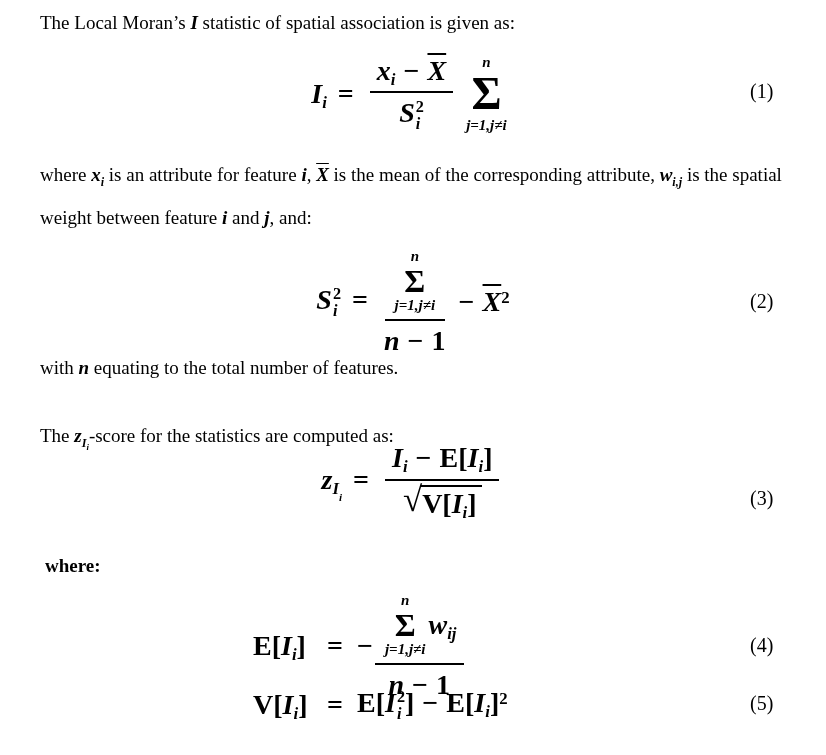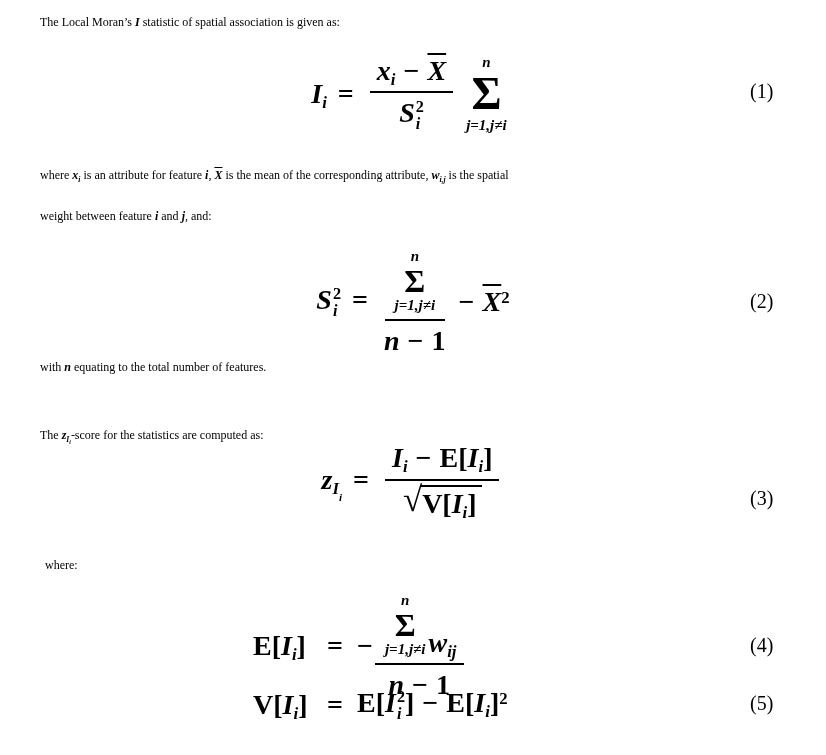--- a/index.html
+++ b/index.html
@@ -2,37 +2,37 @@
 <html><head>
 <meta charset="utf-8">
 <style>
   * { box-sizing: border-box; }
   html, body { margin: 0; padding: 0; background: #ffffff; }
   .page {
     position: relative; width: 826px; height: 755px;
     background: #ffffff; color: #000000;
     font-family: "Liberation Serif", serif; overflow: hidden;
   }
-  .para { position: absolute; left: 40px; margin: 0; font-size: 12px; line-height: 25px; width: 762px; }
+  .para { position: absolute; left: 40px; margin: 0; font-size: 19px; line-height: 25px; width: 762px; }
   .mi { font-style: italic; }
   .para .mi, .para sub, .para .ovl { font-weight: bold; }
   .para sub { font-size: 64%; font-style: italic; }
   .ovl { text-decoration: overline; }
   .eqrow {
     position: absolute; left: 0; width: 100%;
     display: flex; justify-content: center; align-items: center;
   }
   .math { display: inline-flex; align-items: center; font-size: 28px; font-weight: bold; }
   .run { white-space: pre; line-height: 1.15; }
   .math sub { font-size: 60%; font-style: italic; line-height: 0; vertical-align: -0.28em; }
   .math sup { font-size: 60%; line-height: 0; vertical-align: 0.45em; }
   .rel { margin: 0 11px; }
   .binop { margin: 0 8px; }
   .frac { display: inline-flex; flex-direction: column; align-items: center; margin: 0 5px; }
-  .frac .num { display: flex; align-items: flex-end; justify-content: center; padding: 0 7px 4px 7px; border-bottom: 2px solid #000; }
+  .frac .num { display: flex; align-items: center; justify-content: center; padding: 0 7px 4px 7px; border-bottom: 2px solid #000; }
   .frac .den { display: flex; align-items: center; justify-content: center; padding-top: 4px; }
   .bigop { display: inline-flex; flex-direction: column; align-items: center; line-height: 1; margin: 0 8px; }
   .bigop .lim { font-size: 15px; line-height: 1.25; font-style: italic; }
   .bigop .op { font-size: 46px; line-height: 0.95; font-weight: bold; }
   .bigop.small .op { font-size: 32px; }
   .bigop.small { margin: 0 3px; }
   .ss { display: inline-flex; flex-direction: column; align-items: flex-start; font-size: 58%; line-height: 1.05; vertical-align: middle; margin-left: 1px; }
   .ss .ss-sup { font-style: normal; }
   .ss .ss-sub { font-style: italic; }
   .sqrt { display: inline-flex; align-items: flex-start; }
@@ -105,21 +105,21 @@
             <span class="sqrt">
               <span class="rad">√</span>
               <span class="radicand"><span class="run"><span>V</span><span>[</span><span class="mi">I</span><sub>i</sub><span>]</span></span></span>
             </span>
           </span>
         </span>
   </span>
     </div>
   <span class="eqlabel" style="top:487px;">(3)</span>
 
-  <p class="para" style="top:553px;left:45px;"><span>where:</span></p>
+  <p class="para" style="top:553px;left:45px;font-weight:bold;"><span>where:</span></p>
 
   <div class="eqrow" style="top:600px;height:92px;justify-content:flex-start;padding-left:253px;">
     <span class="math">
         <span class="run lhs"><span>E</span><span>[</span><span class="mi">I</span><sub>i</sub><span>]</span></span>
         <span class="rel" style="margin:0 14px;">=</span>
         <span class="run">−</span>
         <span class="frac" style="margin-left:2px;">
           <span class="num">
             <span class="bigop small">
               <span class="lim">n</span>

